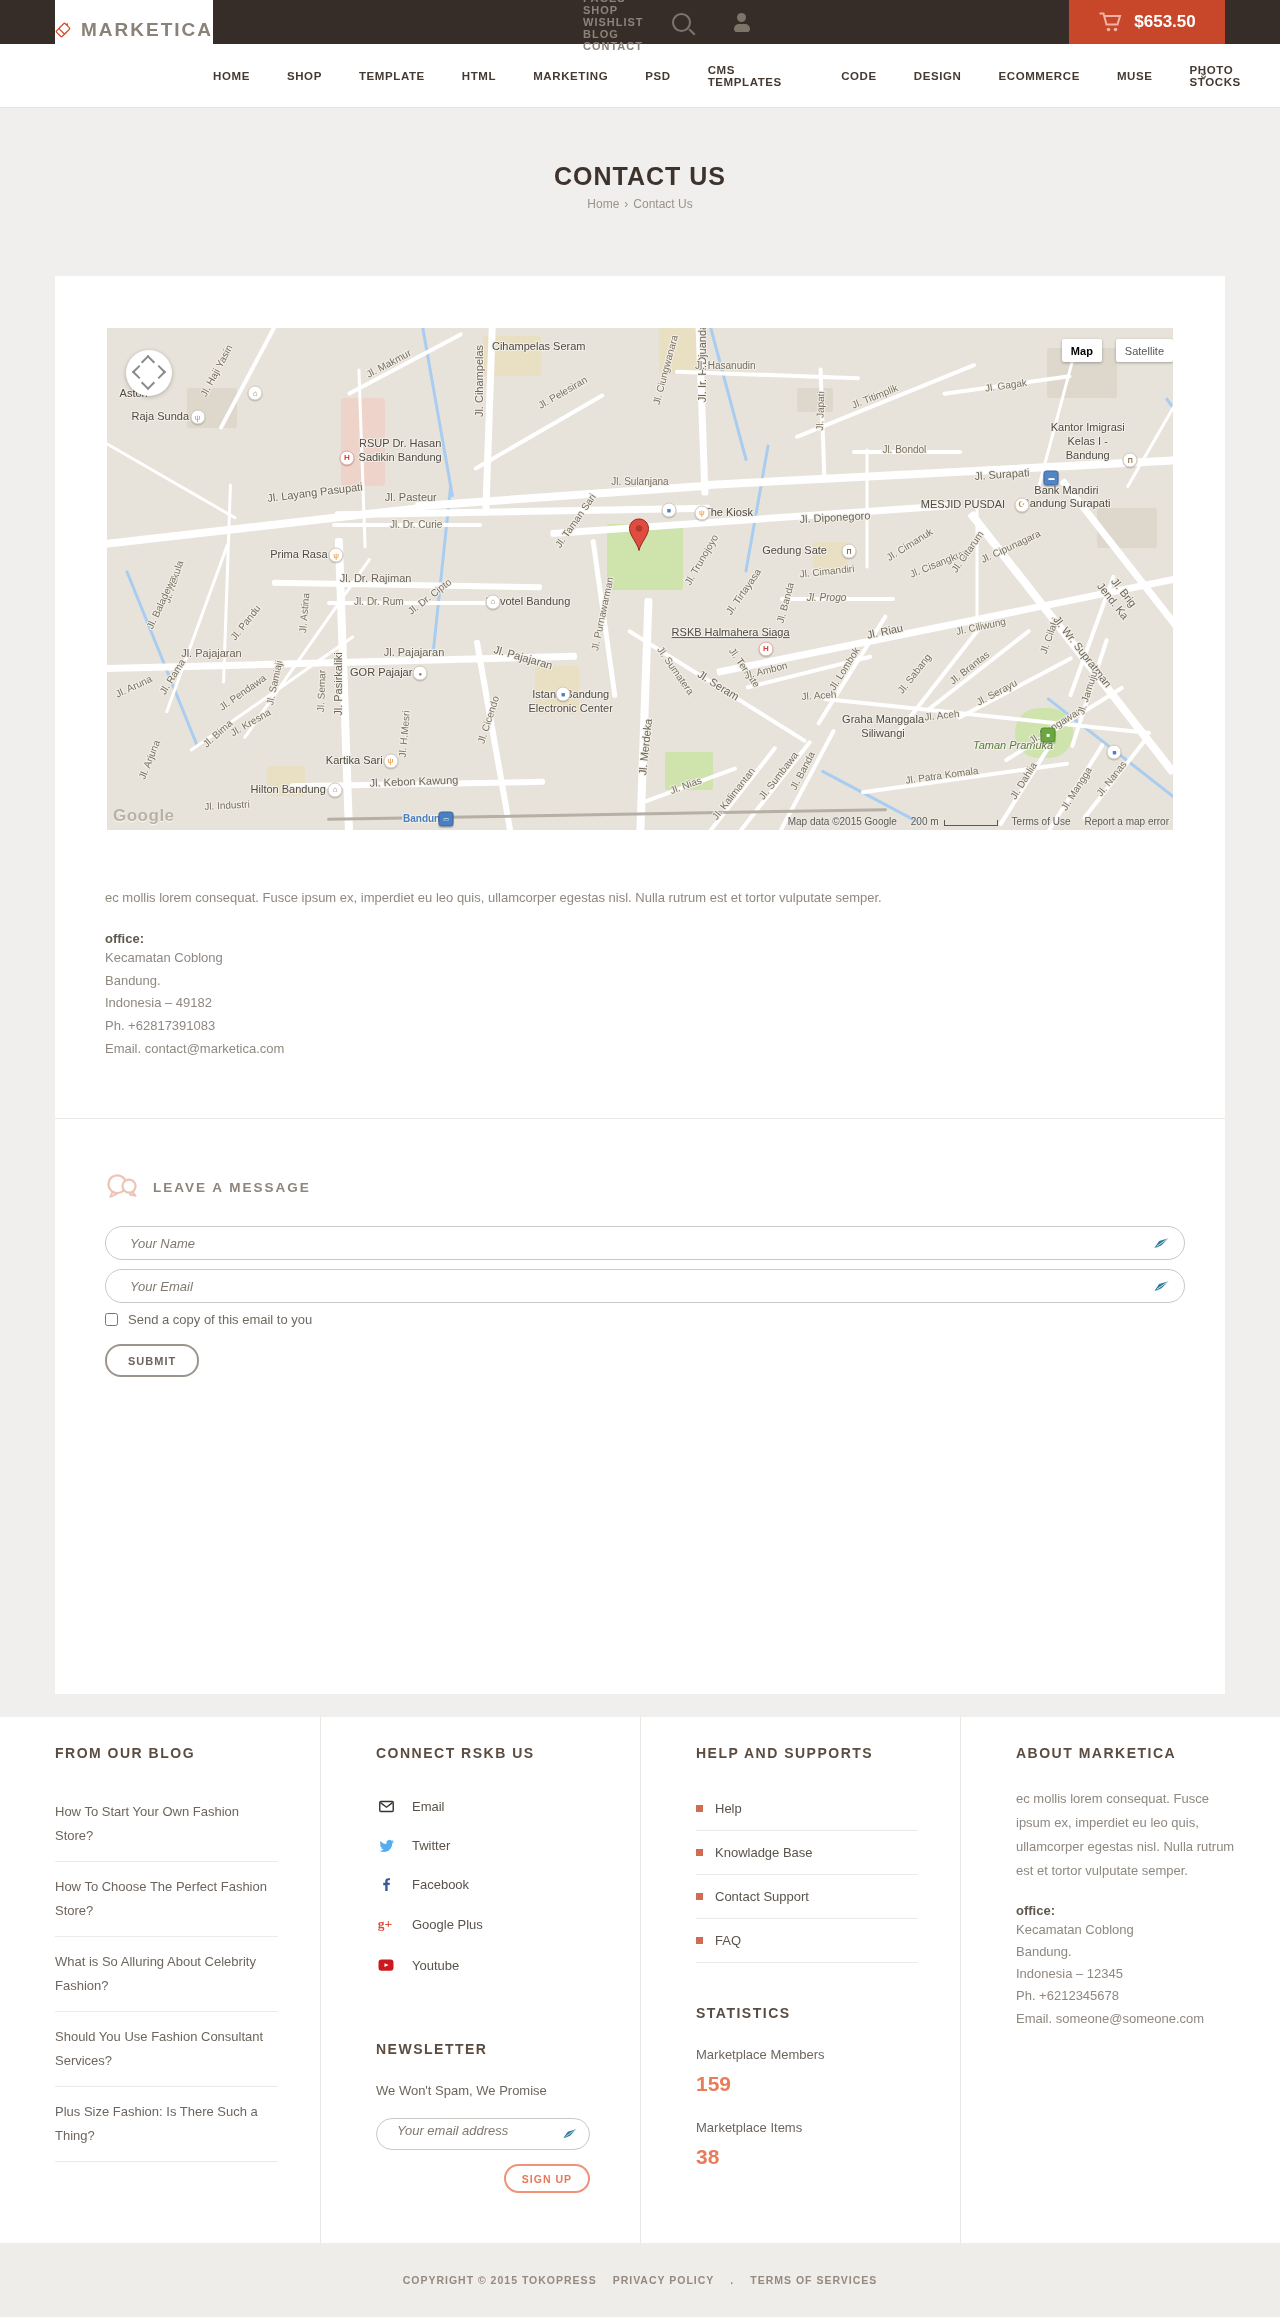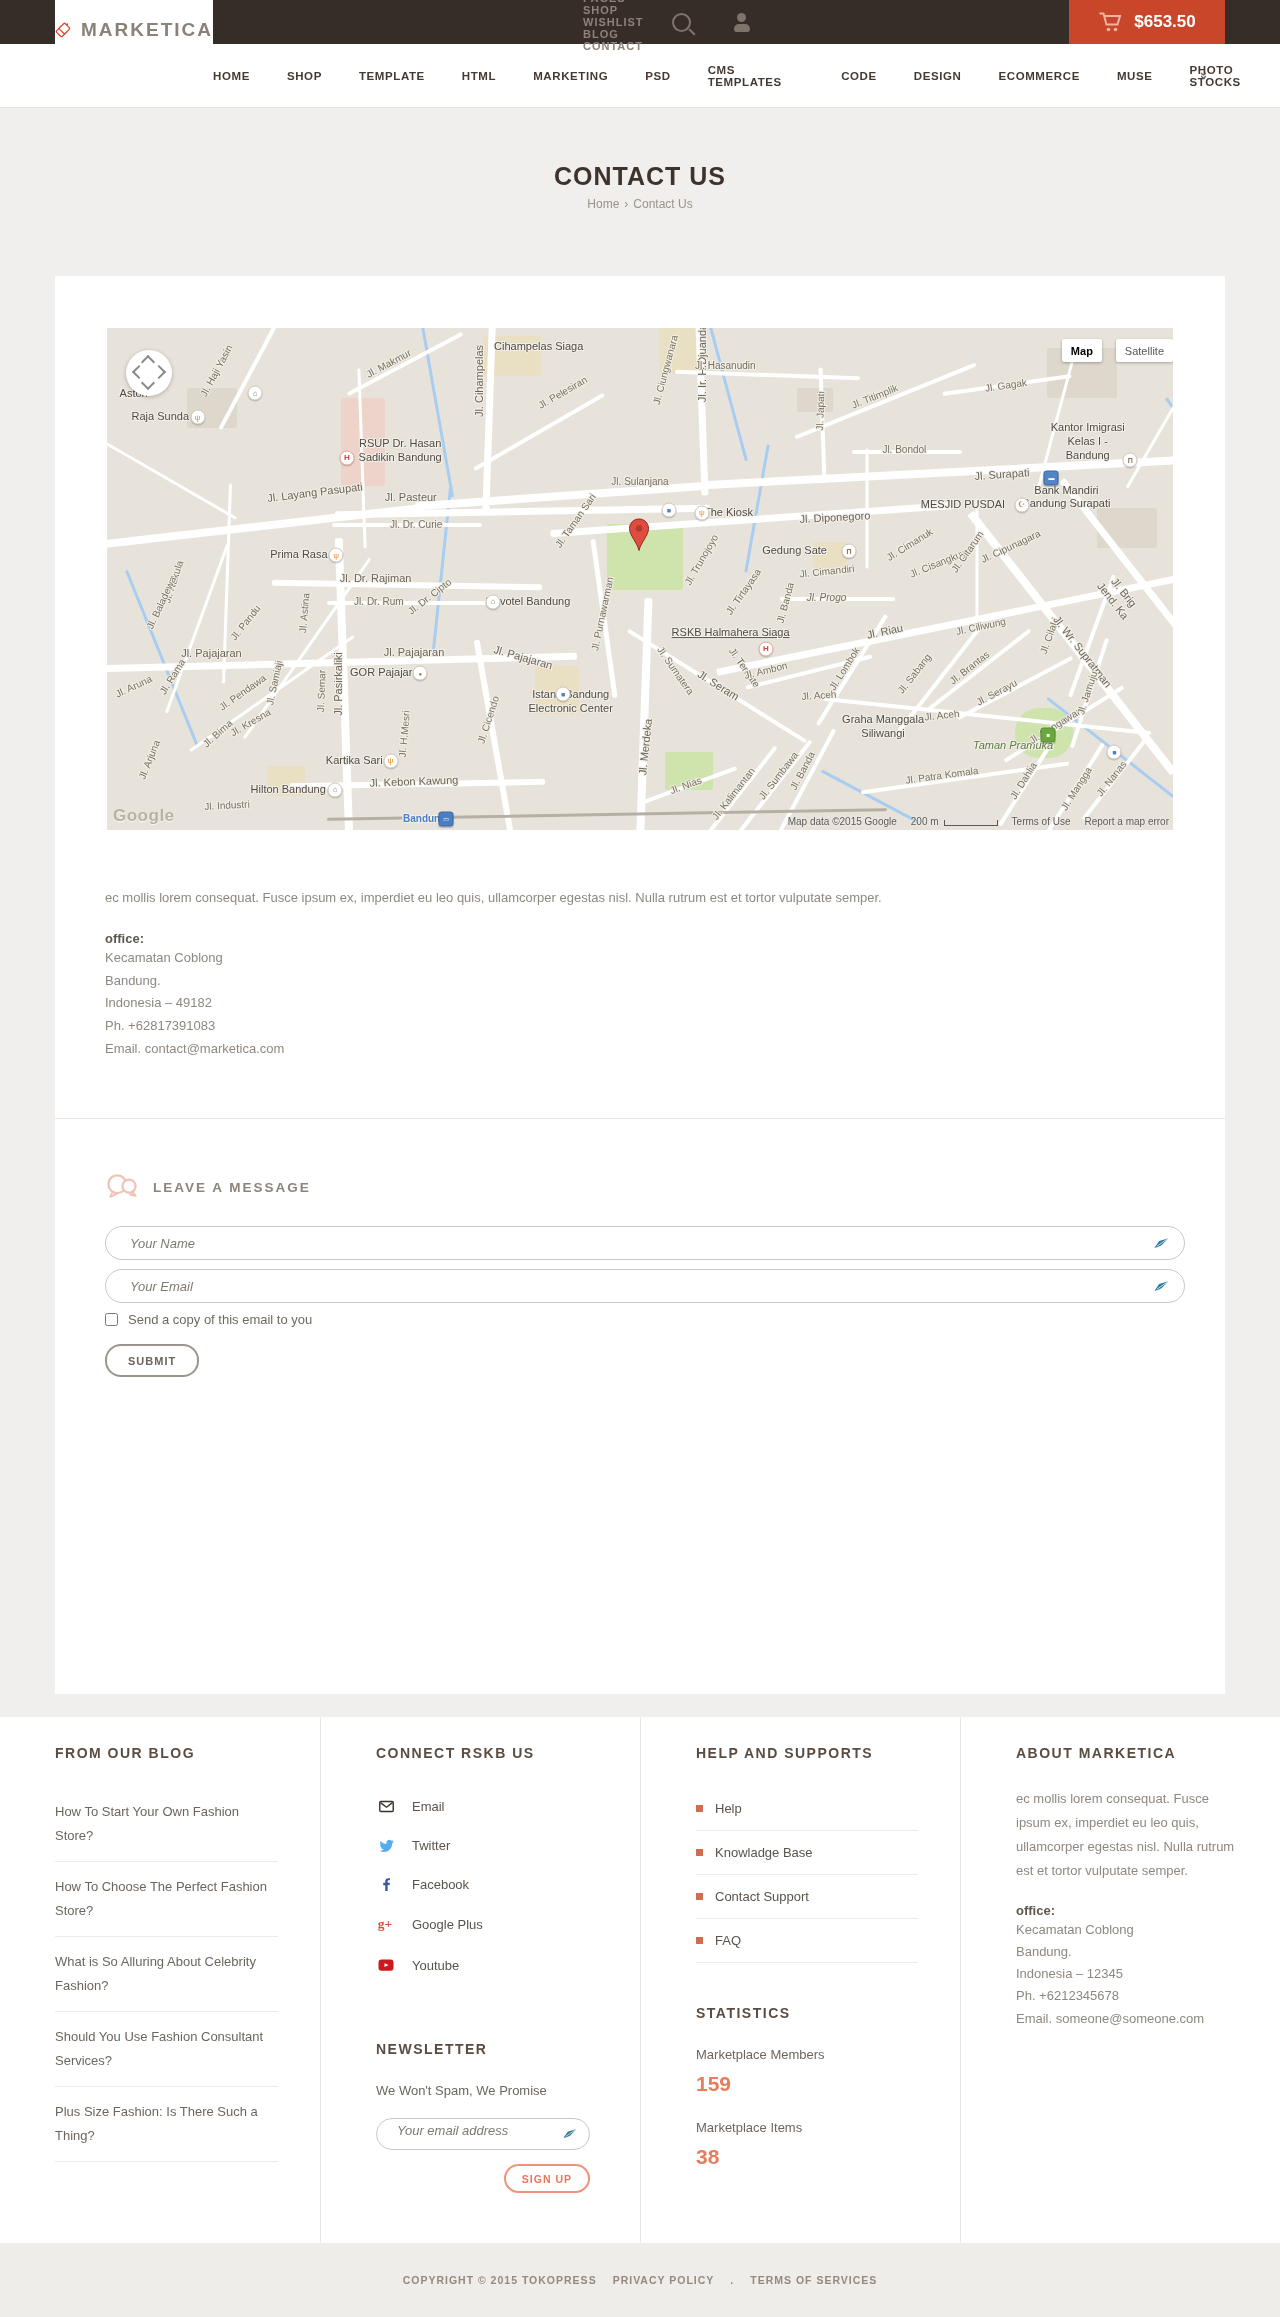--- a/index.html
+++ b/index.html
@@ -287,21 +287,21 @@
         <div class="road" data-interactable="false" style="left: 165px; top: 128.5px; width: 180px; height: 3px; background: rgb(255, 255, 255); transform: rotate(88deg);"></div>
         <div class="road" data-interactable="false" style="left: -20px; top: 148.5px; width: 160px; height: 3px; background: rgb(255, 255, 255); transform: rotate(30deg);"></div>
         <div class="road" data-interactable="false" style="left: 870px; top: 88.5px; width: 160px; height: 3px; background: rgb(255, 255, 255); transform: rotate(-75deg);"></div>
         <div class="road" data-interactable="false" style="left: 980px; top: 88.5px; width: 160px; height: 3px; background: rgb(255, 255, 255); transform: rotate(-60deg);"></div>
         <div class="road" data-interactable="false" style="left: 810px; top: 228.5px; width: 120px; height: 3px; background: rgb(255, 255, 255); transform: rotate(-90deg);"></div>
         <div class="road" data-interactable="false" style="left: 700px; top: 178.5px; width: 120px; height: 3px; background: rgb(255, 255, 255); transform: rotate(-90deg);"></div>
         <div class="road" data-interactable="false" style="left: 220px; top: 484.5px; width: 560px; height: 3px; background: rgb(181, 175, 165); transform: rotate(-1deg);"></div>
       </div>
     <div id="map-labels">
         <span class="map-label k-place" data-interactable="false" style="left: 2.5%; top: 13.2%; transform: translate(-50%, -50%);">Aston</span>
-        <span class="map-label k-place" data-interactable="false" style="left: 40.5%; top: 3.8%; transform: translate(-50%, -50%);">Cihampelas Siaga</span>
+        <span class="map-label k-place" data-interactable="false" style="left: 40.5%; top: 3.8%; transform: translate(-50%, -50%);">Cihampelas Seram</span>
         <span class="map-label" data-interactable="false" style="left: 10.3%; top: 8.5%; transform: translate(-50%, -50%) rotate(-62deg);">Jl. Haji Yasin</span>
         <span class="map-label k-place" data-interactable="false" style="left: 5%; top: 17.8%; transform: translate(-50%, -50%);">Raja Sunda</span>
         <span class="map-label" data-interactable="false" style="left: 26.5%; top: 7.2%; transform: translate(-50%, -50%) rotate(-28deg);">Jl. Makmur</span>
         <span class="map-label k-road-lg" data-interactable="false" style="left: 35%; top: 10.5%; transform: translate(-50%, -50%) rotate(-90deg);">Jl. Cihampelas</span>
         <span class="map-label" data-interactable="false" style="left: 42.8%; top: 13%; transform: translate(-50%, -50%) rotate(-30deg);">Jl. Pelesiran</span>
         <span class="map-label k-place2" data-interactable="false" style="left: 27.5%; top: 24.5%; transform: translate(-50%, -50%);">RSUP Dr. Hasan
 Sadikin Bandung</span>
         <span class="map-label k-road-lg" data-interactable="false" style="left: 19.5%; top: 32.8%; transform: translate(-50%, -50%) rotate(-7deg);">Jl. Layang Pasupati</span>
         <span class="map-label k-road-lg" data-interactable="false" style="left: 28.5%; top: 33.8%; transform: translate(-50%, -50%);">Jl. Pasteur</span>
         <span class="map-label" data-interactable="false" style="left: 29%; top: 39.2%; transform: translate(-50%, -50%);">Jl. Dr. Curie</span>

